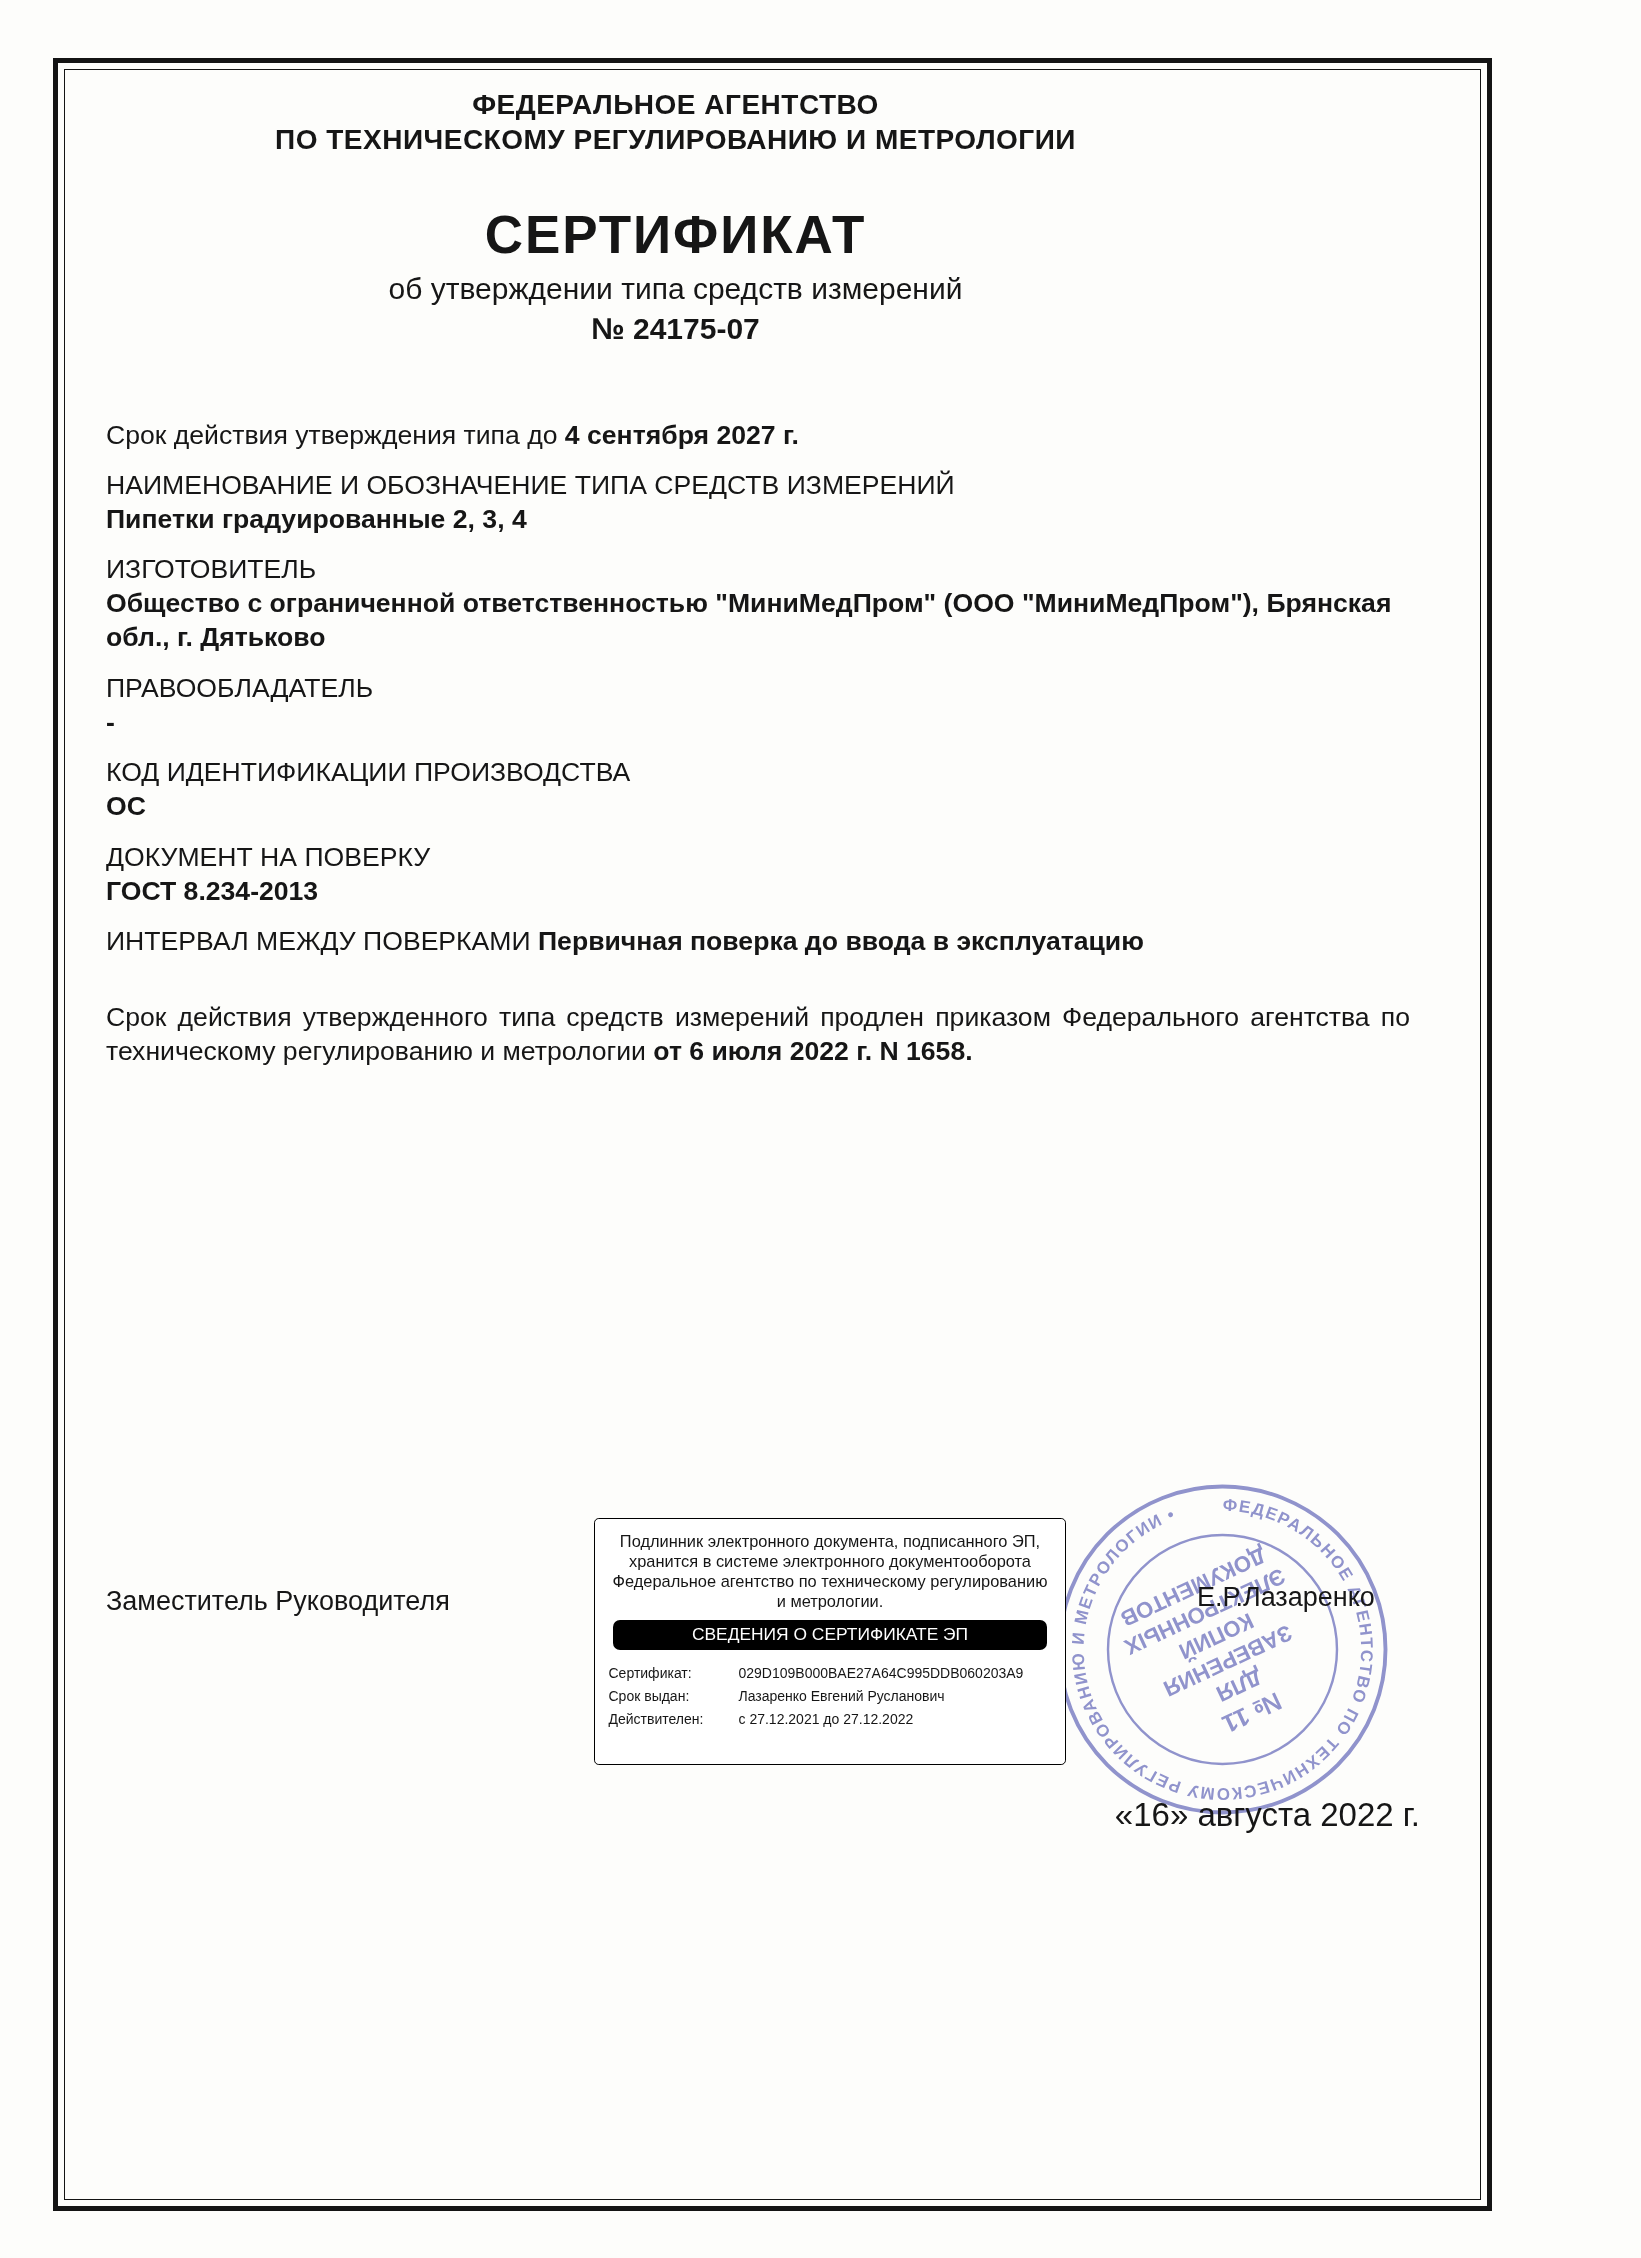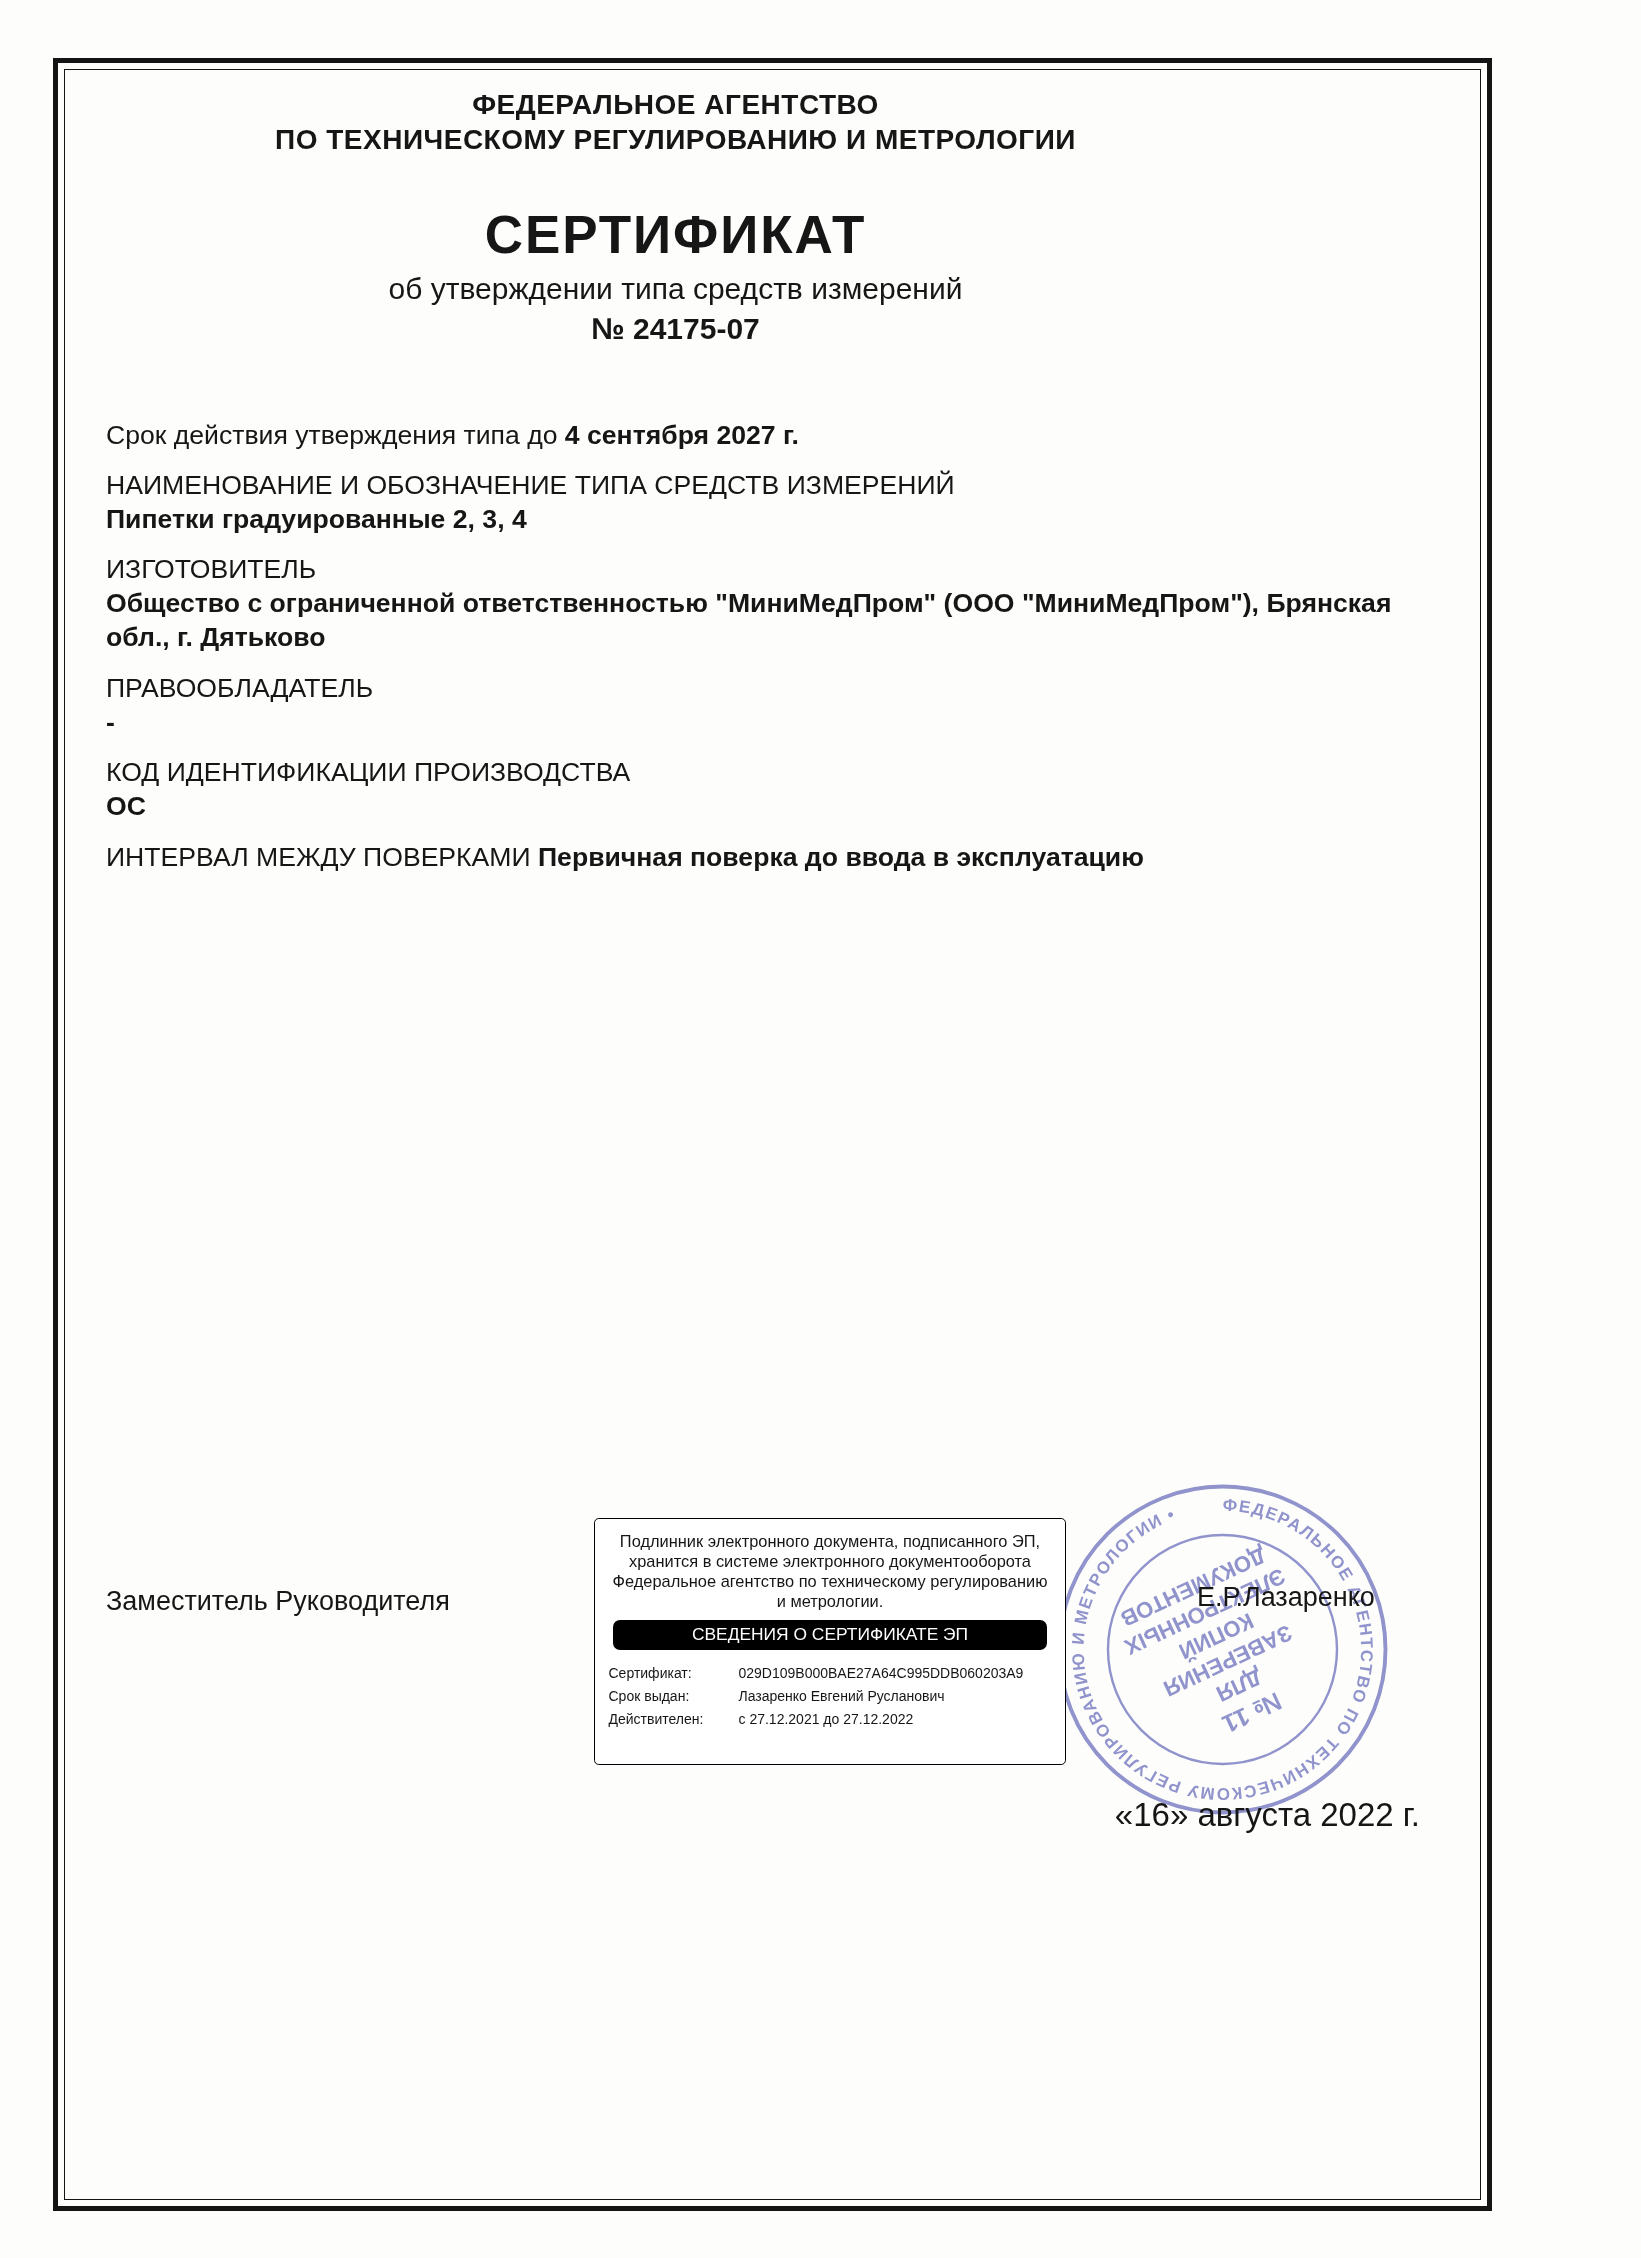--- a/index.html
+++ b/index.html
@@ -117,25 +117,32 @@
     <div class="field">
       <div class="body-line">ПРАВООБЛАДАТЕЛЬ</div>
       <div class="body-line field-value">-</div>
     </div>
 
     <div class="field">
       <div class="body-line">КОД ИДЕНТИФИКАЦИИ ПРОИЗВОДСТВА</div>
       <div class="body-line field-value">ОС</div>
     </div>
 
+    <div class="field">
+      <div class="body-line">ДОКУМЕНТ НА ПОВЕРКУ</div>
+      <div class="body-line field-value">ГОСТ 8.234-2013</div>
+    </div>
 
     <div class="body-line inline-field">
       <span>ИНТЕРВАЛ МЕЖДУ ПОВЕРКАМИ </span><span class="b">Первичная поверка до ввода в эксплуатацию</span>
     </div>
 
+    <p class="body-line extension">
+      <span>Срок действия утвержденного типа средств измерений продлен приказом Федерального агентства по техническому регулированию и метрологии </span><span class="b">от 6 июля 2022 г. N 1658.</span>
+    </p>
   </div>
 
   <div class="sig-position">Заместитель Руководителя</div>
 
   <svg class="stamp-svg" viewBox="0 0 370 370" xmlns="http://www.w3.org/2000/svg">
     <defs>
       <path id="ringPath" d="M185,42 a143,143 0 1,1 -0.1,0"></path>
     </defs>
     <circle cx="185" cy="185" r="168" fill="none" stroke="#7d81c4" stroke-width="4"></circle>
     <circle cx="185" cy="185" r="118" fill="none" stroke="#7d81c4" stroke-width="2.5"></circle>

